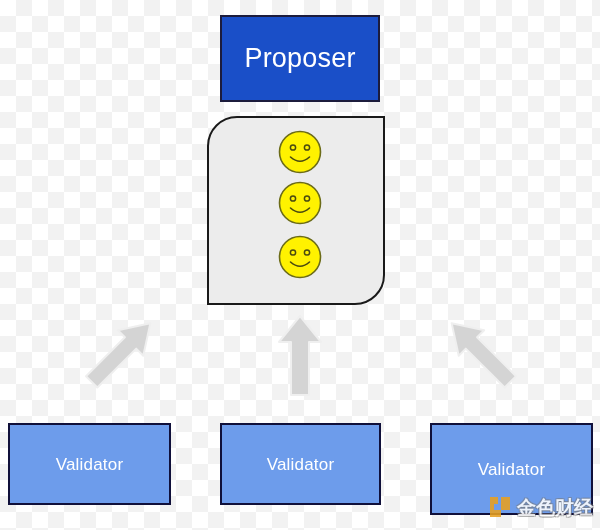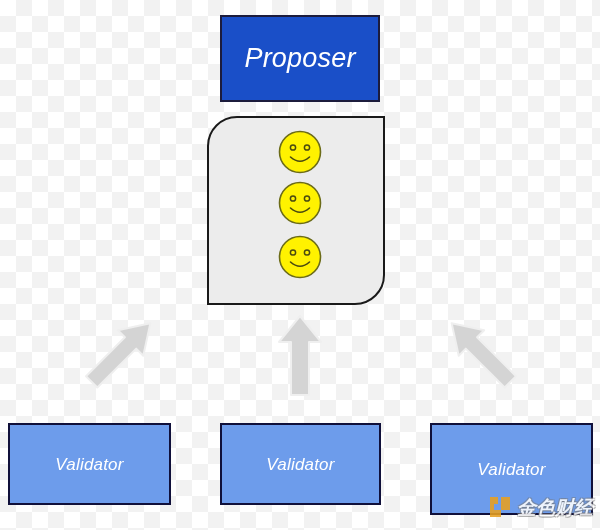--- a/index.html
+++ b/index.html
@@ -15,21 +15,20 @@
     height: 530px;
     overflow: hidden;
     font-family: "Liberation Sans", sans-serif;
     
     background-color: #ffffff;
     background-image:
       linear-gradient(45deg, #f2f2f2 25%, transparent 25%, transparent 75%, #f2f2f2 75%),
       linear-gradient(45deg, #f2f2f2 25%, transparent 25%, transparent 75%, #f2f2f2 75%);
     background-size: 32px 32px;
     background-position: 0 0, 16px 16px;
-    font-style: italic;
   }
 
   
   .proposer-box {
     position: absolute;
     left: 220px;
     top: 15px;
     width: 160px;
     height: 87px;
     background: #1a4fc8;

